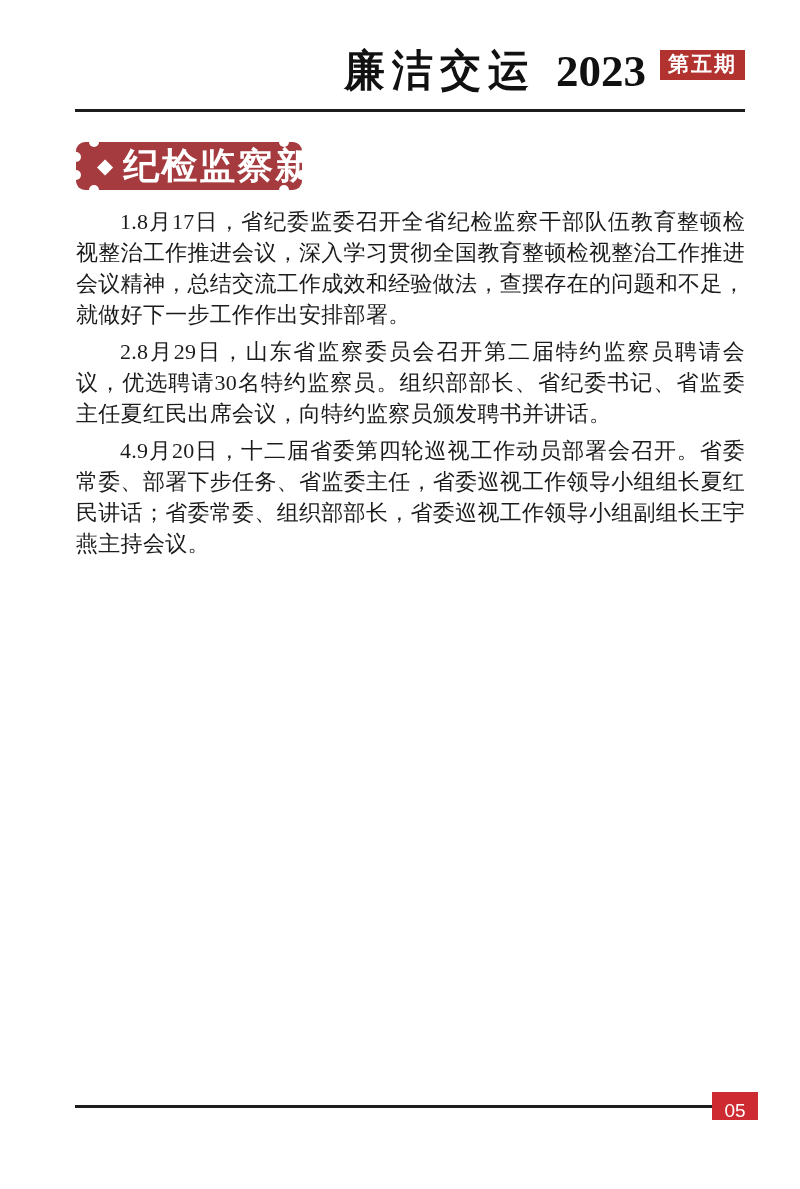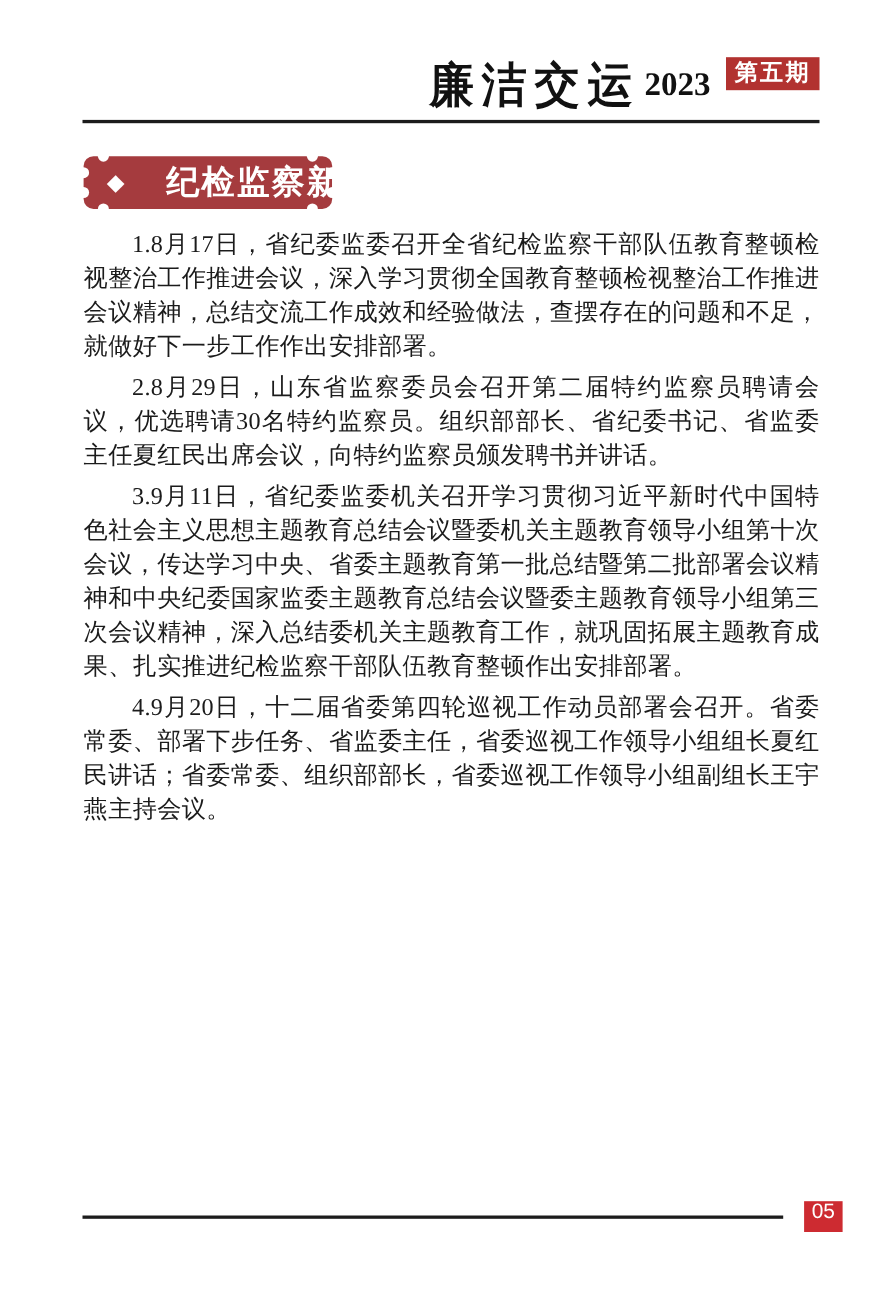--- a/index.html
+++ b/index.html
@@ -16,32 +16,32 @@
     width:800px;height:1189px;
     margin:0 auto;
     background:#ffffff;
     overflow:hidden;
     font-family:"Liberation Serif","DejaVu Serif",serif;
   }
 
   
   .masthead{
     position:absolute;top:50px;right:55px;height:54px;
-    display:flex;align-items:center;
+    display:flex;align-items:flex-start;
   }
   .mast-title{
     font-family:"DejaVu Serif","Liberation Serif",serif;
     font-weight:900;font-size:41px;line-height:1;
     letter-spacing:7px;color:#111;
     transform:scaleY(1.05);
   }
   .mast-year{
     font-family:"Liberation Serif",serif;
-    font-weight:700;font-size:30px;line-height:0.95;
-    color:#111;margin-left:4px;
+    font-weight:700;font-size:45px;line-height:0.95;
+    color:#111;margin-left:20px;
   }
   .issue-badge{
     margin-left:14px;margin-bottom:20px;
     background:var(--badge-red);
     color:#fff;font-weight:700;font-size:21px;line-height:1;
     letter-spacing:2px;padding:4px 8px 5px;
   }
   .rule{position:absolute;background:var(--rule-dark);}
   .rule-top{left:75px;right:55px;top:109px;height:3px;}
 
@@ -57,48 +57,47 @@
   .notch{position:absolute;width:10px;height:10px;background:#fff;border-radius:50%;}
   .n-tl{top:-5px;left:13px;} .n-tr{top:-5px;right:13px;}
   .n-bl{bottom:-5px;left:13px;} .n-br{bottom:-5px;right:13px;}
   .n-lt{left:-5px;top:10px;} .n-lb{left:-5px;bottom:10px;}
   .n-rt{right:-5px;top:10px;} .n-rb{right:-5px;bottom:10px;}
   .banner-diamond{
     color:#fff;font-size:21px;line-height:1;margin-right:10px;
     font-family:"DejaVu Sans",sans-serif;
   }
   .banner-title{
-    color:#fff;font-weight:700;font-size:30px;line-height:1;
+    color:#fff;font-weight:700;font-size:36px;line-height:1;
     letter-spacing:2px;
     font-family:"Liberation Serif","DejaVu Serif",serif;
     white-space:nowrap;
-    margin-left:28px;
   }
 
   
   .articles{
     position:absolute;left:76px;top:206px;width:669px;
   }
   .news-item{
     font-size:22px;line-height:31px;
     color:var(--ink);
     text-indent:44px;
     text-align:justify;
     text-justify:inter-ideograph;
     letter-spacing:0.3px;
     margin-bottom:6px;
   }
 
   
   .rule-bottom{left:75px;top:1105px;width:637px;height:3px;}
   .page-number-box{
-    position:absolute;left:731px;top:1092px;
-    width:35px;height:28px;
+    position:absolute;left:712px;top:1092px;
+    width:46px;height:28px;
     background:var(--pagebox-red);
-    display:flex;align-items:flex-start;justify-content:center;
+    display:flex;align-items:flex-end;justify-content:center;
   }
   .page-number-box span{
     color:#fff;font-size:19px;font-weight:400;line-height:1;
     font-family:"Liberation Sans",sans-serif;
   }
 </style>
 </head>
 <body>
 
 <div class="page">
@@ -120,21 +119,20 @@
     <i class="notch n-lb"></i>
     <i class="notch n-rt"></i>
     <i class="notch n-rb"></i>
     <span class="banner-diamond">◆</span>
     <span class="banner-title">纪检监察新闻</span>
   </div>
 
   <main class="articles">
     <p class="news-item">1.8月17日，省纪委监委召开全省纪检监察干部队伍教育整顿检视整治工作推进会议，深入学习贯彻全国教育整顿检视整治工作推进会议精神，总结交流工作成效和经验做法，查摆存在的问题和不足，就做好下一步工作作出安排部署。</p>
     <p class="news-item">2.8月29日，山东省监察委员会召开第二届特约监察员聘请会议，优选聘请30名特约监察员。组织部部长、省纪委书记、省监委主任夏红民出席会议，向特约监察员颁发聘书并讲话。</p>
-    <p class="news-item">3.9月11日，省纪委监委机关召开学习贯彻习近平新时代中国特色社会主义思想主题教育总结会议暨委机关主题教育领导小组第十次会议，传达学习中央、省委主题教育第一批总结暨第二批部署会议精神和中央纪委国家监委主题教育总结会议暨委主题教育领导小组第三次会议精神，深入总结委机关主题教育工作，就巩固拓展主题教育成果、扎实推进纪检监察干部队伍教育整顿作出安排部署。</p>
     <p class="news-item">4.9月20日，十二届省委第四轮巡视工作动员部署会召开。省委常委、部署下步任务、省监委主任，省委巡视工作领导小组组长夏红民讲话；省委常委、组织部部长，省委巡视工作领导小组副组长王宇燕主持会议。</p>
   </main>
 
   <div class="rule rule-bottom"></div>
 
   <div class="page-number-box">
     <span>05</span>
   </div>
 
 </div>

